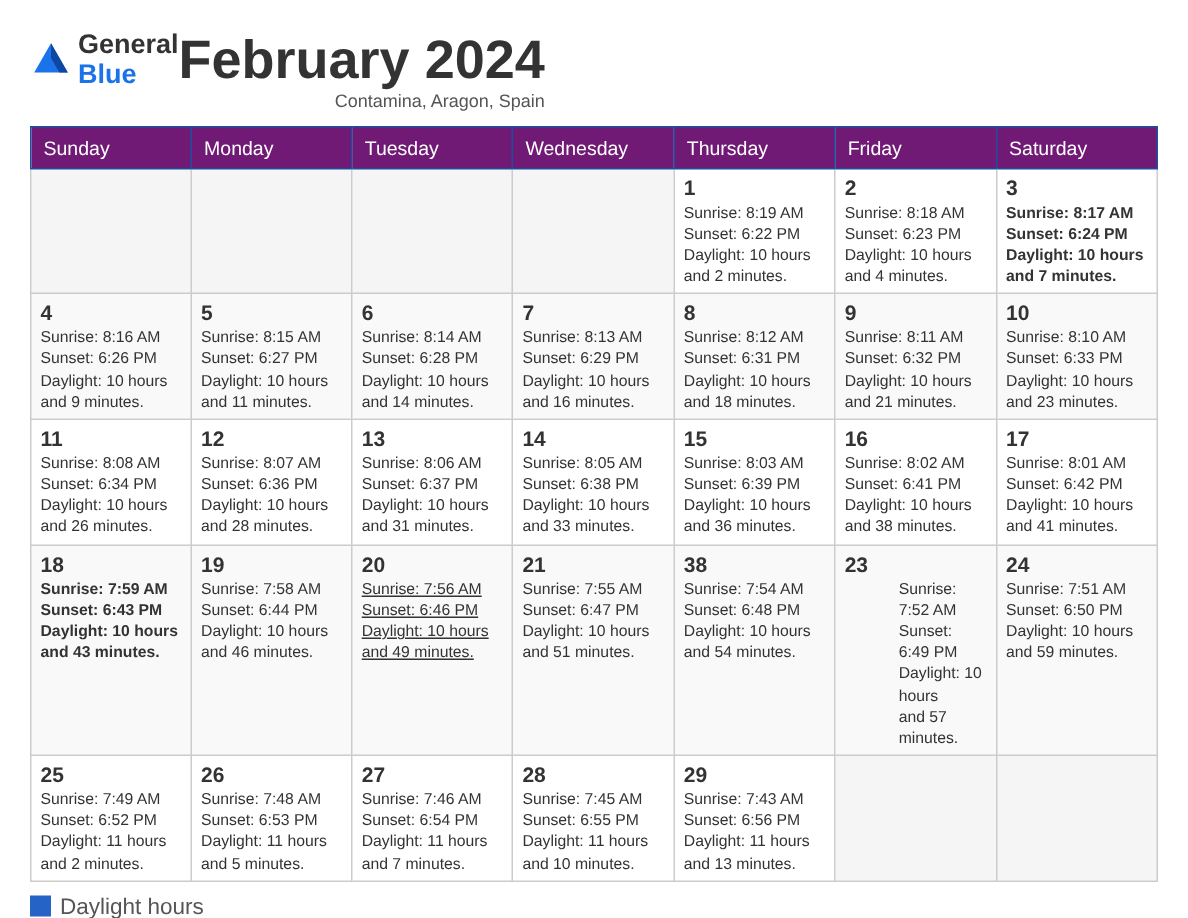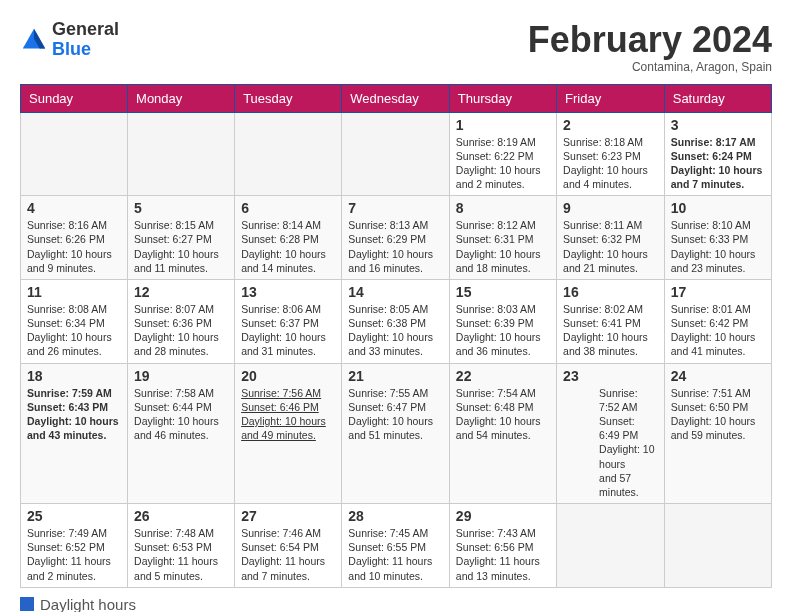--- a/index.html
+++ b/index.html
@@ -5,24 +5,23 @@
     * { box-sizing: border-box; margin: 0; padding: 0; }
     body {
       font-family: Arial, sans-serif;
       background: #fff;
       width: 792px;
       min-height: 612px;
       padding: 20px;
     }
     .header-area {
       display: flex;
-      justify-content: space-between;
+      justify-content: flex-start;
       align-items: flex-start;
       margin-bottom: 10px;
-      gap: 47px;
     }
     .logo {
       display: flex;
       align-items: center;
       gap: 4px;
     }
     .logo-text {
       font-size: 18px;
       font-weight: bold;
       line-height: 1.1;
@@ -45,21 +44,21 @@
     .location-title {
       font-size: 12px;
       color: #555;
     }
     .calendar-table {
       width: 100%;
       border-collapse: collapse;
       font-size: 11px;
     }
     .calendar-table th {
-      background-color: #be185d;
+      background-color: #701a75;
       color: white;
       text-align: left;
       padding: 6px 8px;
       font-size: 13px;
       font-weight: normal;
       border: 1px solid #1a4fa0;
     }
     .calendar-table td {
       border: 1px solid #ccc;
       vertical-align: top;
@@ -286,21 +285,21 @@
 and 49 minutes.</div>
         </td>
         <td>
           <div class="day-number">21</div>
           <div class="day-info" style="white-space: pre-line;">Sunrise: 7:55 AM
 Sunset: 6:47 PM
 Daylight: 10 hours
 and 51 minutes.</div>
         </td>
         <td>
-          <div class="day-number">22</div>
+          <div class="day-number">38</div>
           <div class="day-info" style="white-space: pre-line;">Sunrise: 7:54 AM
 Sunset: 6:48 PM
 Daylight: 10 hours
 and 54 minutes.</div>
         </td>
         <td>
           <div class="day-number">23</div>
           <div class="day-info" style="white-space: pre-line; margin-left: 36px;">Sunrise: 7:52 AM
 Sunset: 6:49 PM
 Daylight: 10 hours

